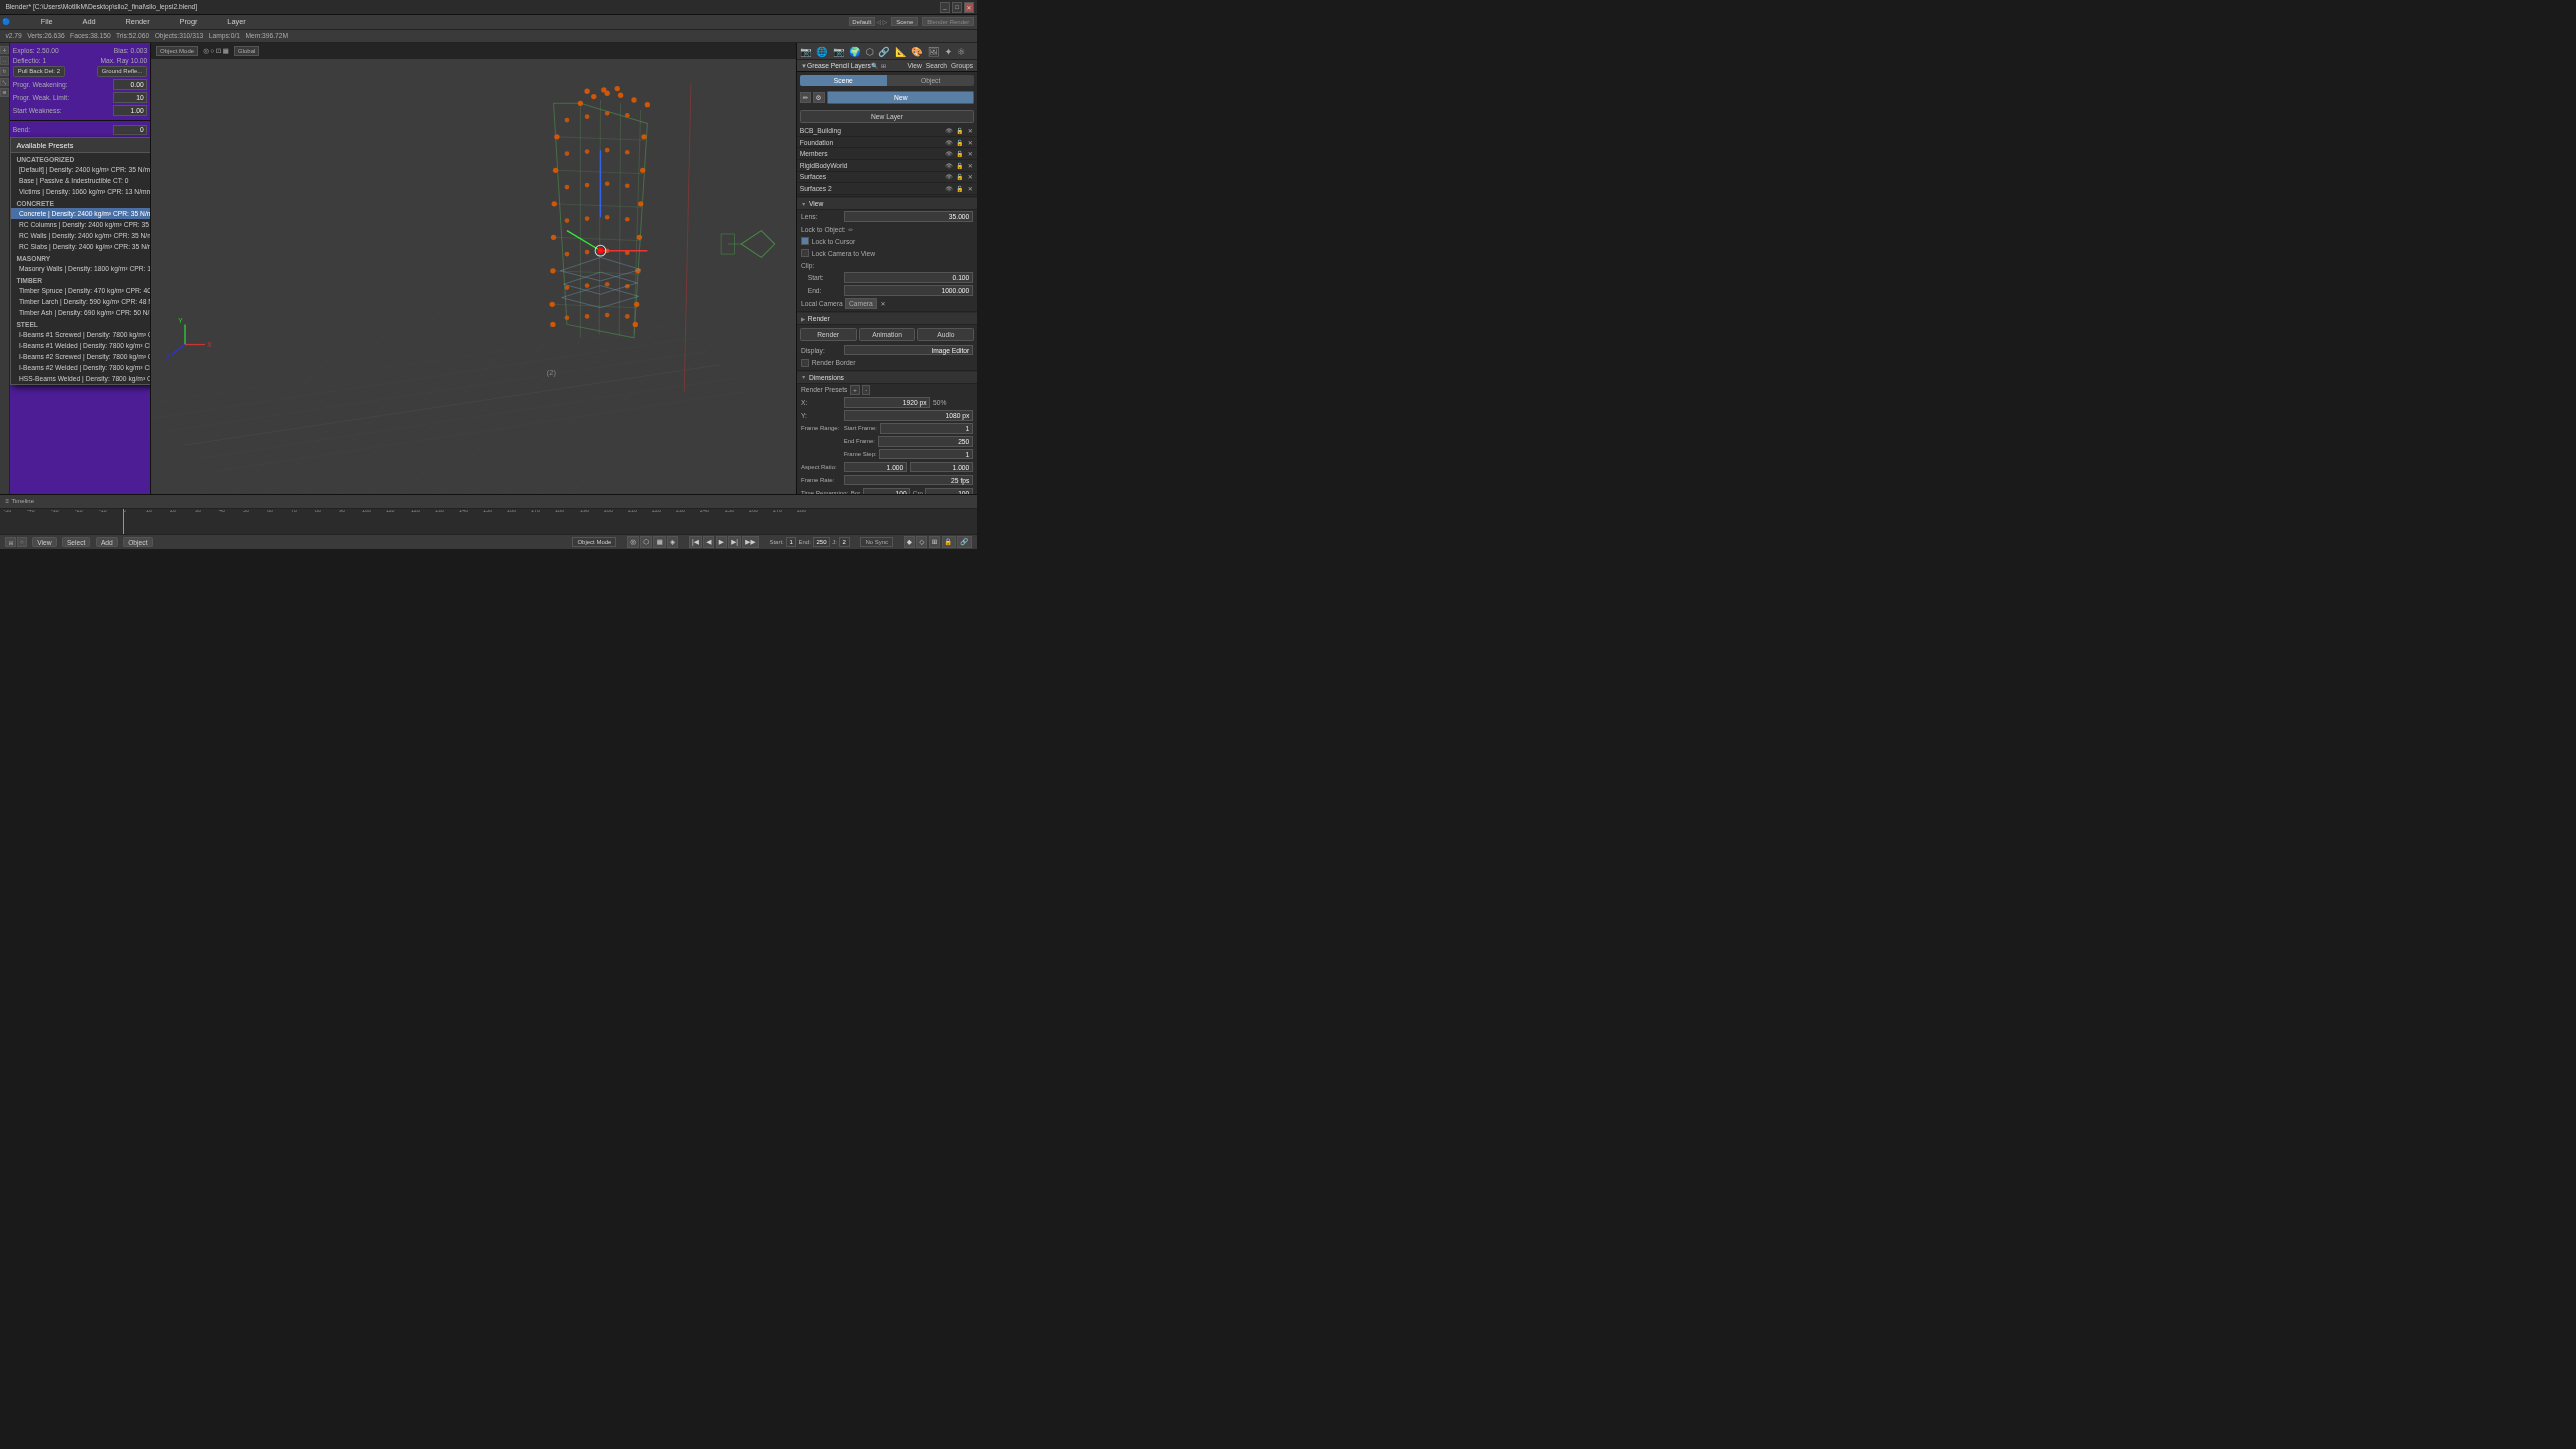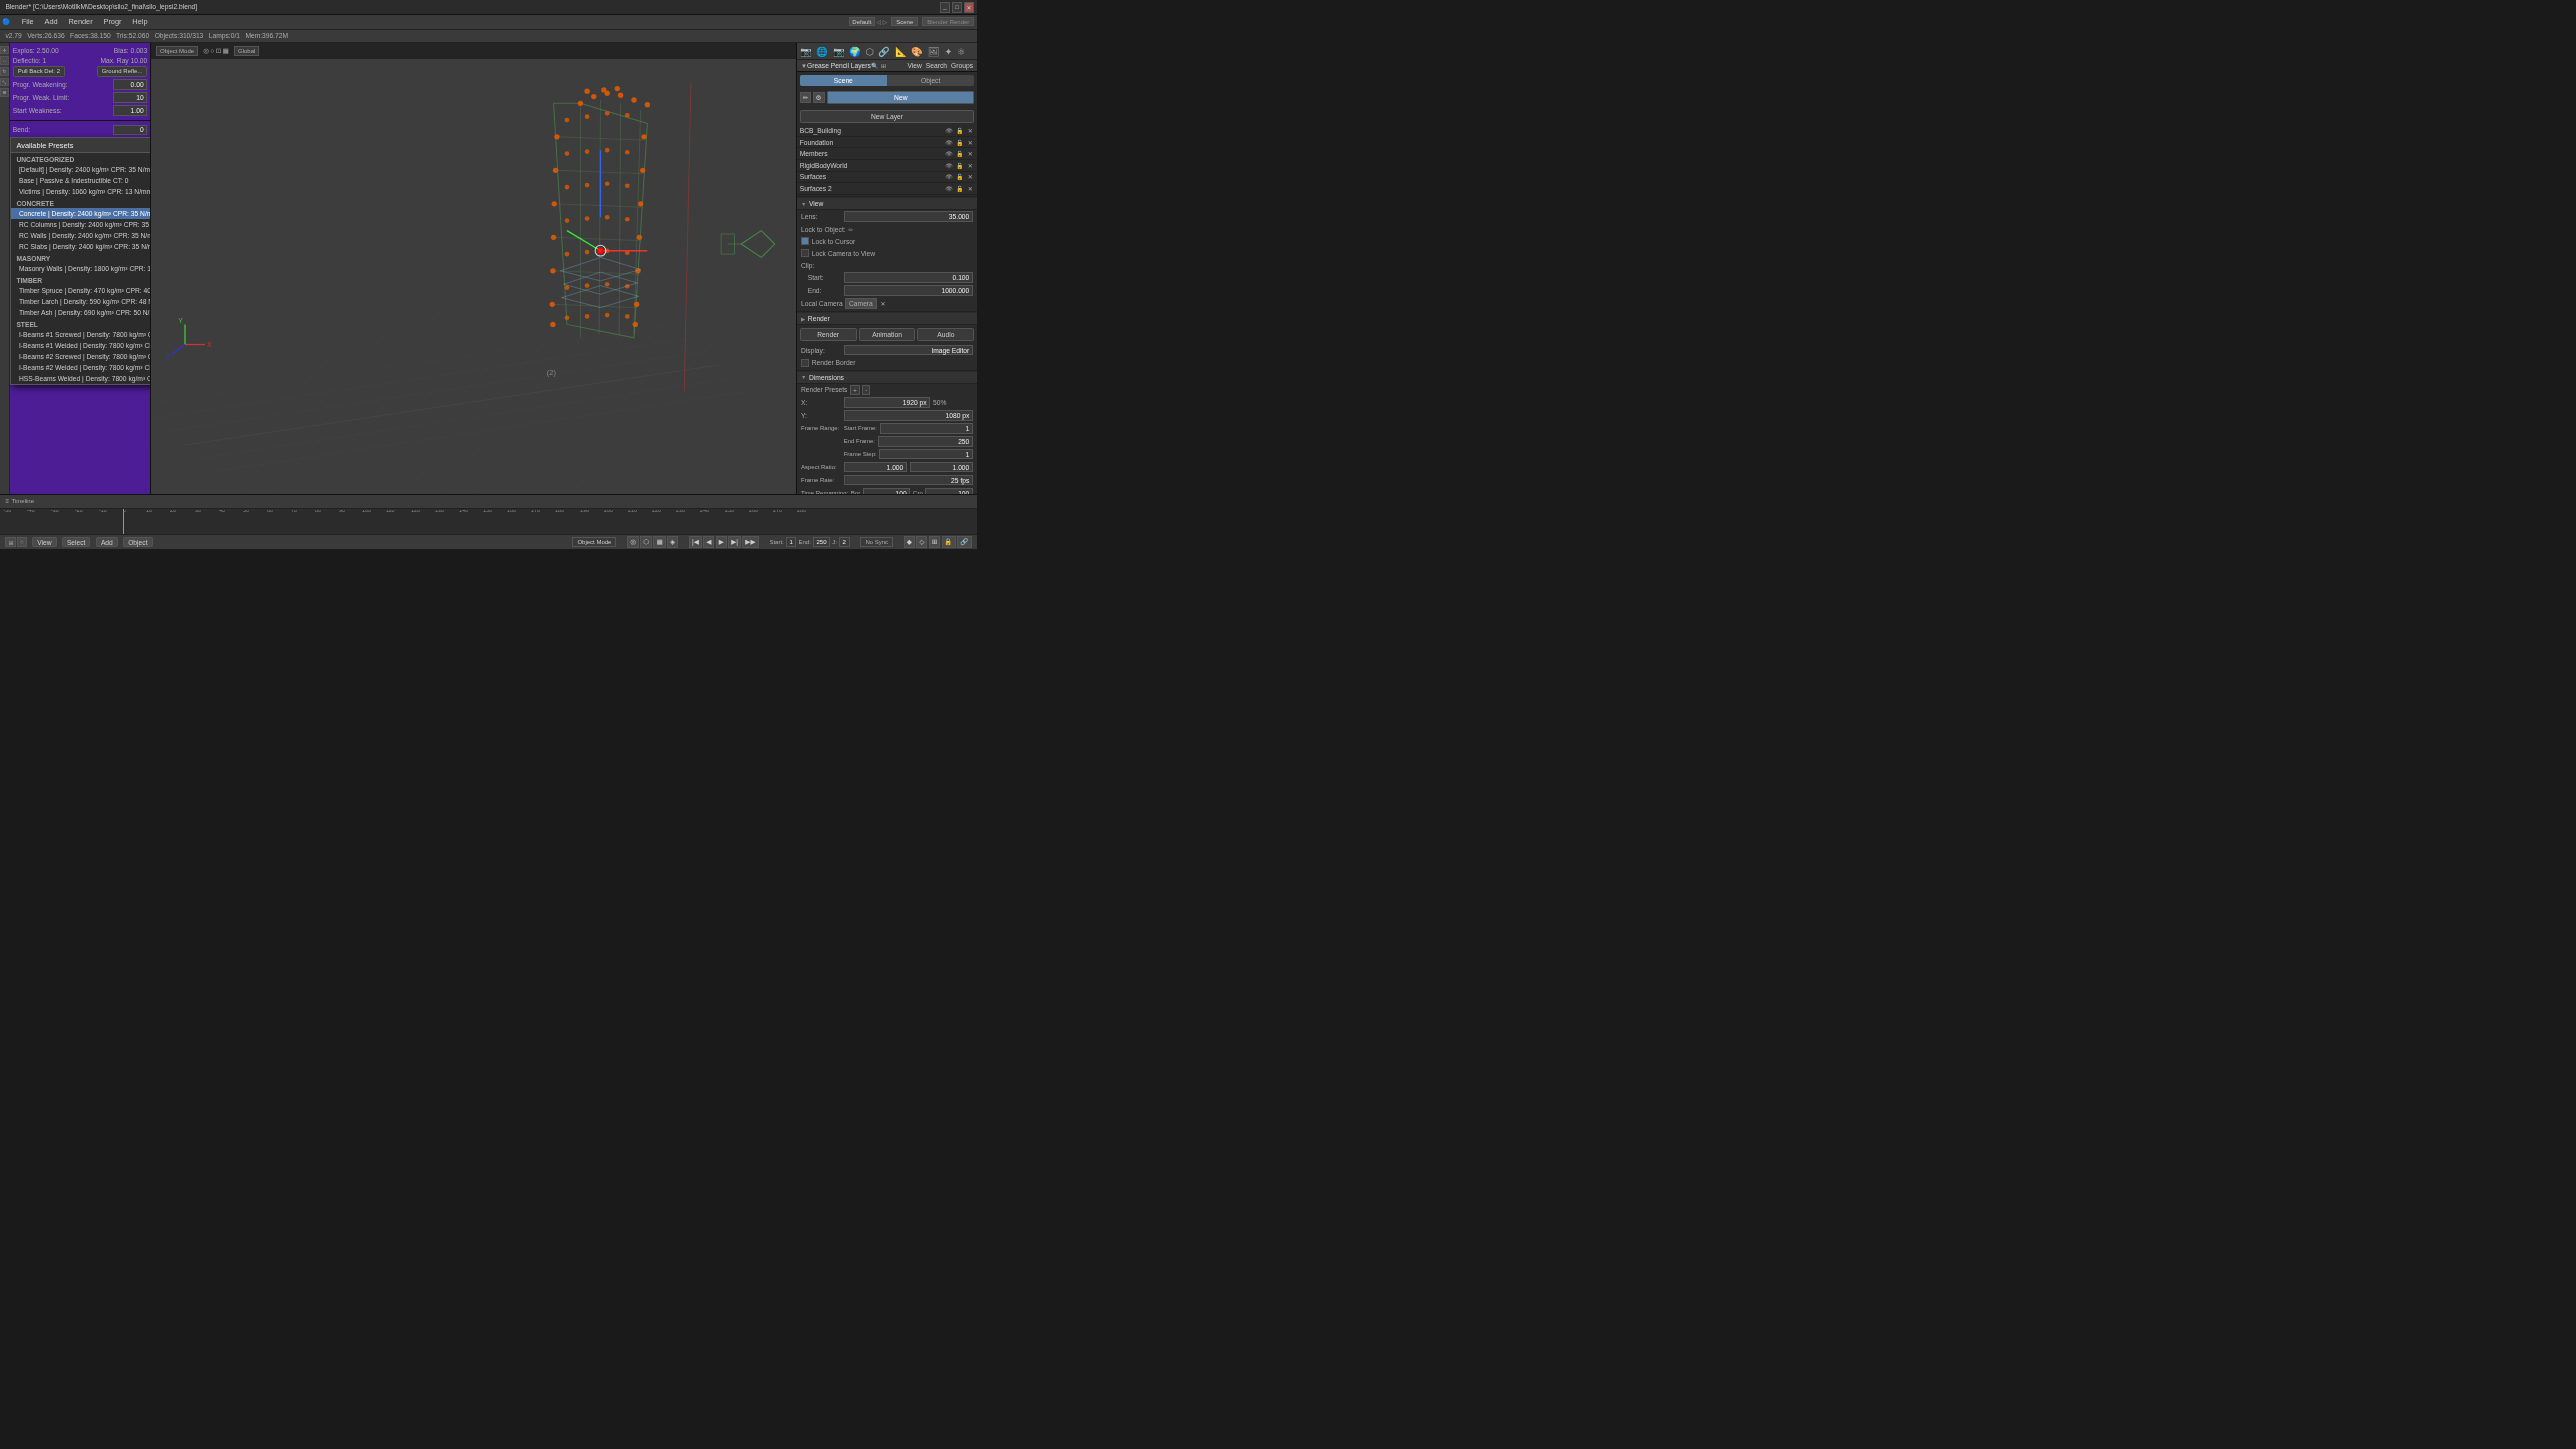--- a/index.html
+++ b/index.html
@@ -47,21 +47,21 @@
       cursor: pointer;
     }
 
     
     #menubar {
       background: #3a3a3a;
       height: 14.8px;
       display: flex;
       align-items: center;
       padding: 0 2.7px;
-      gap: 0;
+      gap: 19px;
       border-bottom: 0.7px solid #222;
     }
     #menubar .menu-item {
       padding: 1.3px 5.4px;
       cursor: pointer;
       border-radius: 1.3px;
       font-size: 7.4px;
     }
 
     
@@ -456,21 +456,21 @@
     <div class="win-btn" style="background:#a05050;">✕</div>
   </div>
 </div>
 
 <div id="menubar">
   <span style="margin-right:5.4px;font-size:6.7px;color:#e87d0d;font-weight:bold;">🔵</span>
   <div class="menu-item">File</div>
   <div class="menu-item">Add</div>
   <div class="menu-item">Render</div>
   <div class="menu-item">Progr</div>
-  <div class="menu-item">Help</div>
+  <div class="menu-item">Layer</div>
   <div style="flex:1;"></div>
   <div style="display:flex;align-items:center;gap:4px;">
 
     <div style="display:flex;gap:1.3px;align-items:center;">
       <div style="background:#4a4a4a;border:0.7px solid #555;padding:0.7px 2.7px;font-size:6px;color:#ccc;">Default</div>
       <div style="font-size:6px;color:#888;">◁ ▷</div>
     </div>
     <div style="background:#4a4a4a;border:0.7px solid #555;padding:0.7px 4px;font-size:6px;color:#ccc;">Scene</div>
     <div style="font-size:6px;color:#888;background:#4a4a4a;border:0.7px solid #555;padding:0.7px 4px;">Blender Render</div>
   </div>

